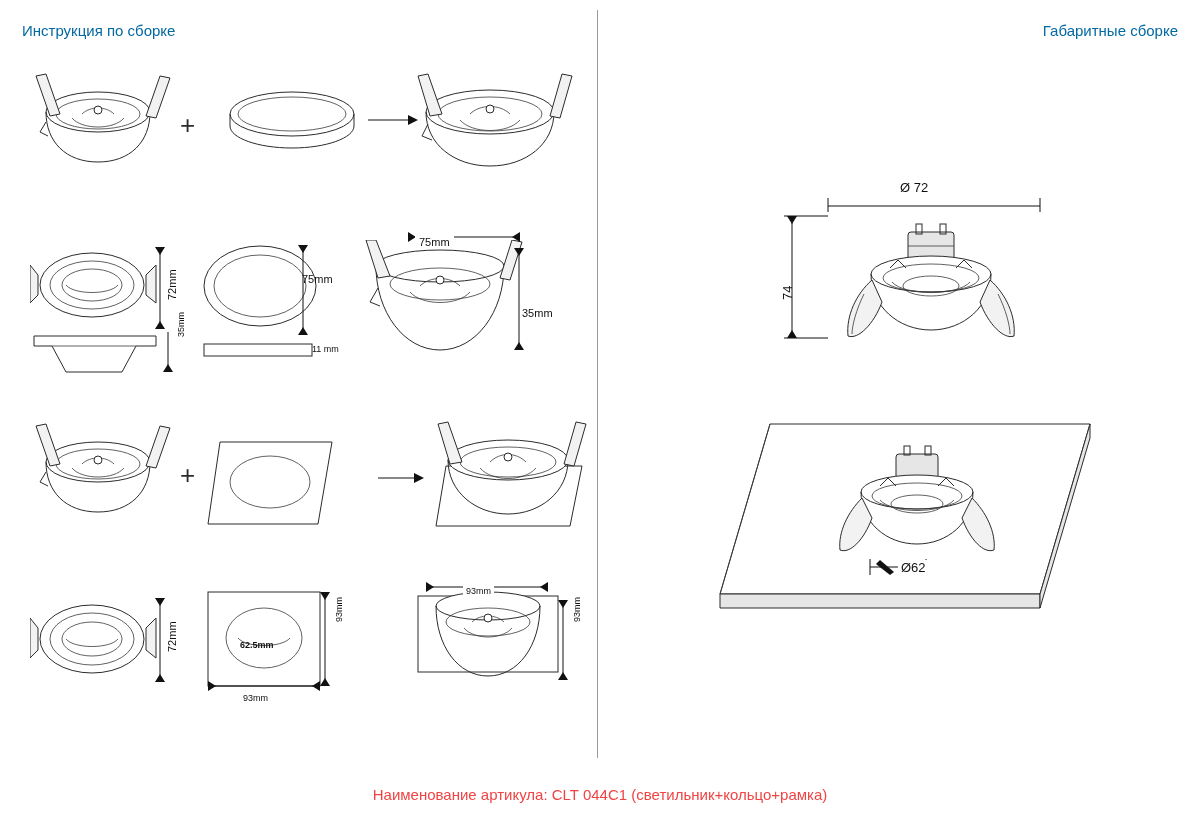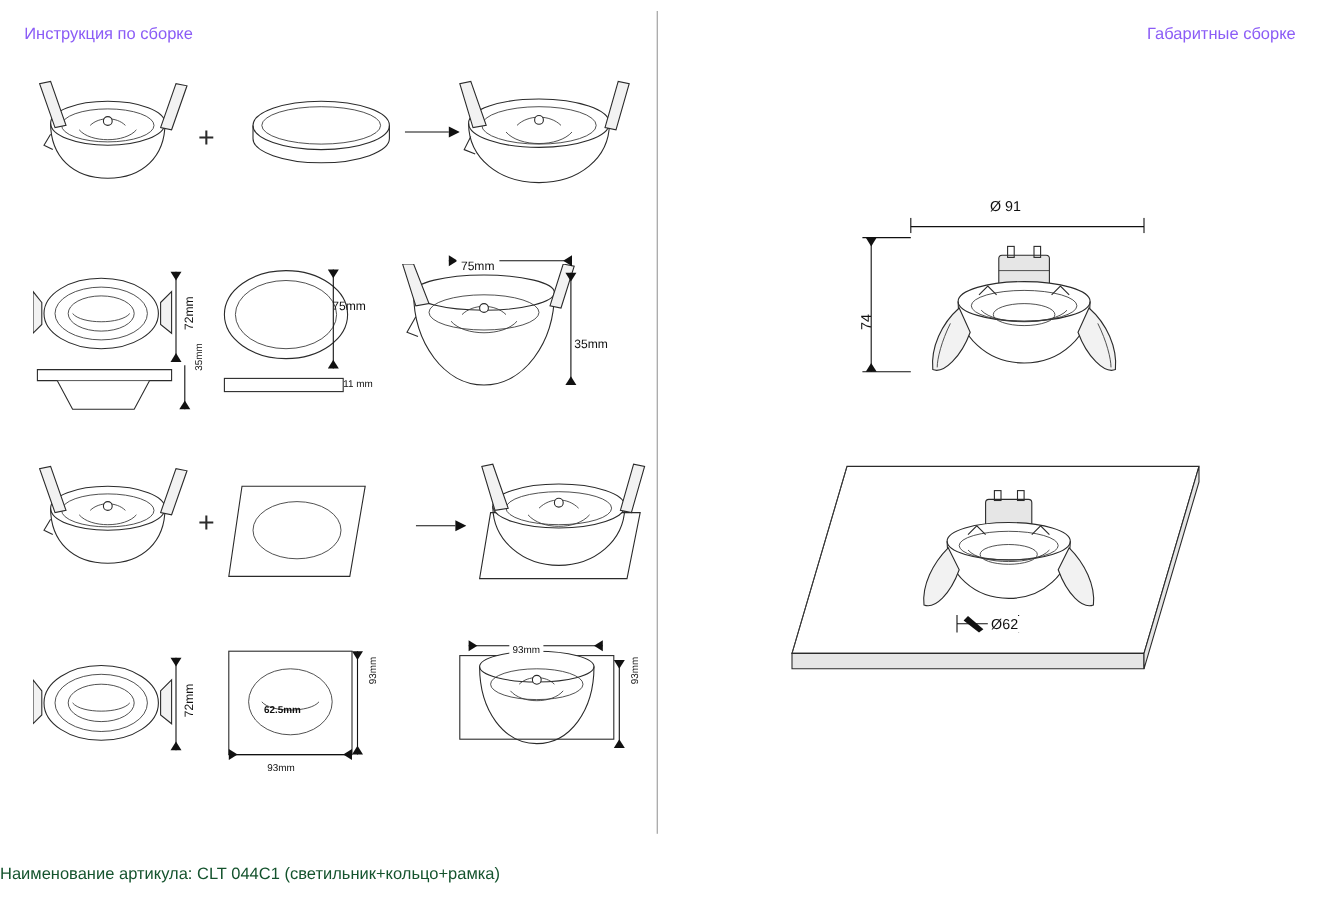--- a/index.html
+++ b/index.html
@@ -16,32 +16,33 @@
     overflow: hidden;
   }
   .sheet {
     position: absolute;
     inset: 0;
     background: #ffffff;
   }
   .title {
     position: absolute;
     font-size: 15px;
-    color: #8b5cf6;
+    color: #0369a1;
     white-space: nowrap;
   }
   #title-left  { left: 22px;  top: 22px; }
   #title-right { right: 22px; top: 22px; }
   #caption {
     position: absolute;
     left: 0;
     right: 0;
     bottom: 24px;
+    text-align: center;
     font-size: 15px;
-    color: #14532d;
+    color: #ef4444;
   }
   .divider {
     position: absolute;
     left: 597px;
     top: 10px;
     width: 1px;
     height: 748px;
     background: #9a9a9a;
   }
   .dim-label {
@@ -354,21 +355,21 @@
     </svg>
   </div>
 
   <div class="art" style="left:826px; top:198px;">
     <svg width="220" height="14" viewBox="0 0 220 14">
       <path class="dim" d="M2 8 L214 8"></path>
       <path class="dim" d="M2 0 L2 14"></path>
       <path class="dim" d="M214 0 L214 14"></path>
     </svg>
   </div>
-  <div class="dim-label mid" style="left:894px; top:180px; background:#fff; padding:0 6px;">Ø 91</div>
+  <div class="dim-label mid" style="left:894px; top:180px; background:#fff; padding:0 6px;">Ø 72</div>
 
   <div class="art" style="left:780px; top:212px;">
     <svg width="50" height="132" viewBox="0 0 50 132">
       <path class="dim" d="M12 4 L12 126"></path>
       <path class="arrow" d="M7 4 L17 4 L12 12 Z"></path>
       <path class="arrow" d="M7 126 L17 126 L12 118 Z"></path>
       <path class="dim" d="M4 4 L48 4"></path>
       <path class="dim" d="M4 126 L48 126"></path>
     </svg>
   </div>

